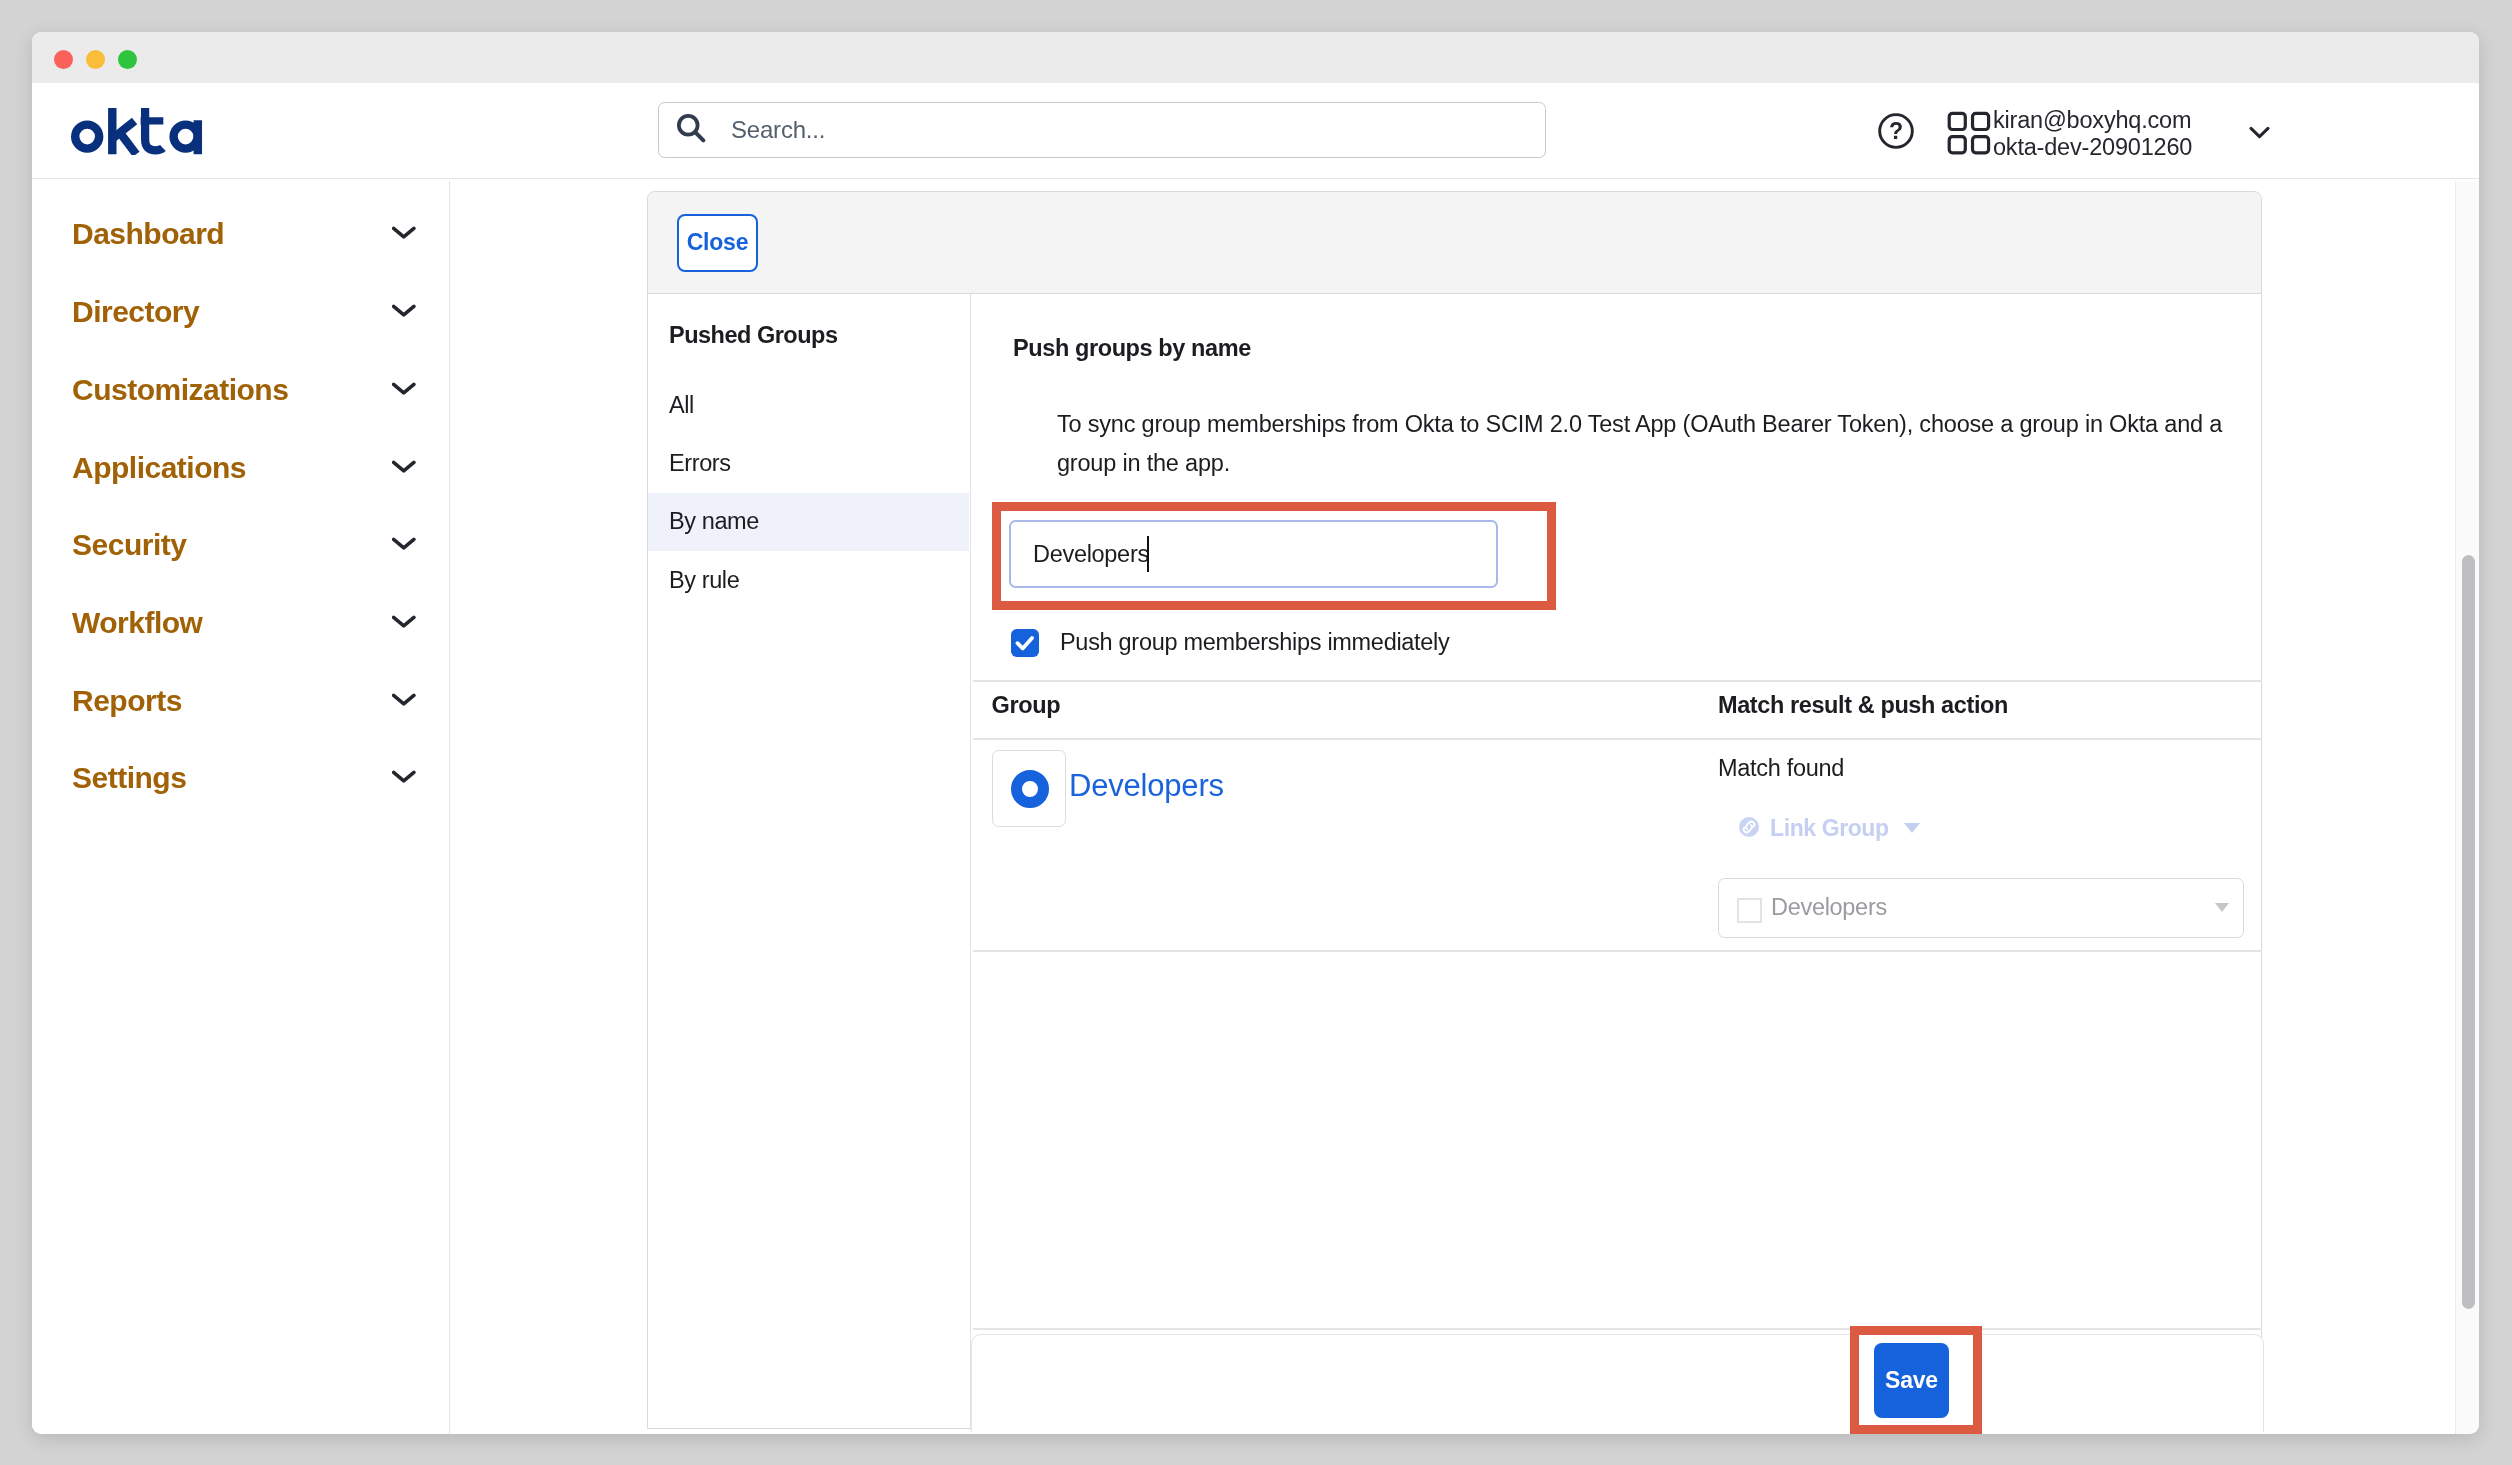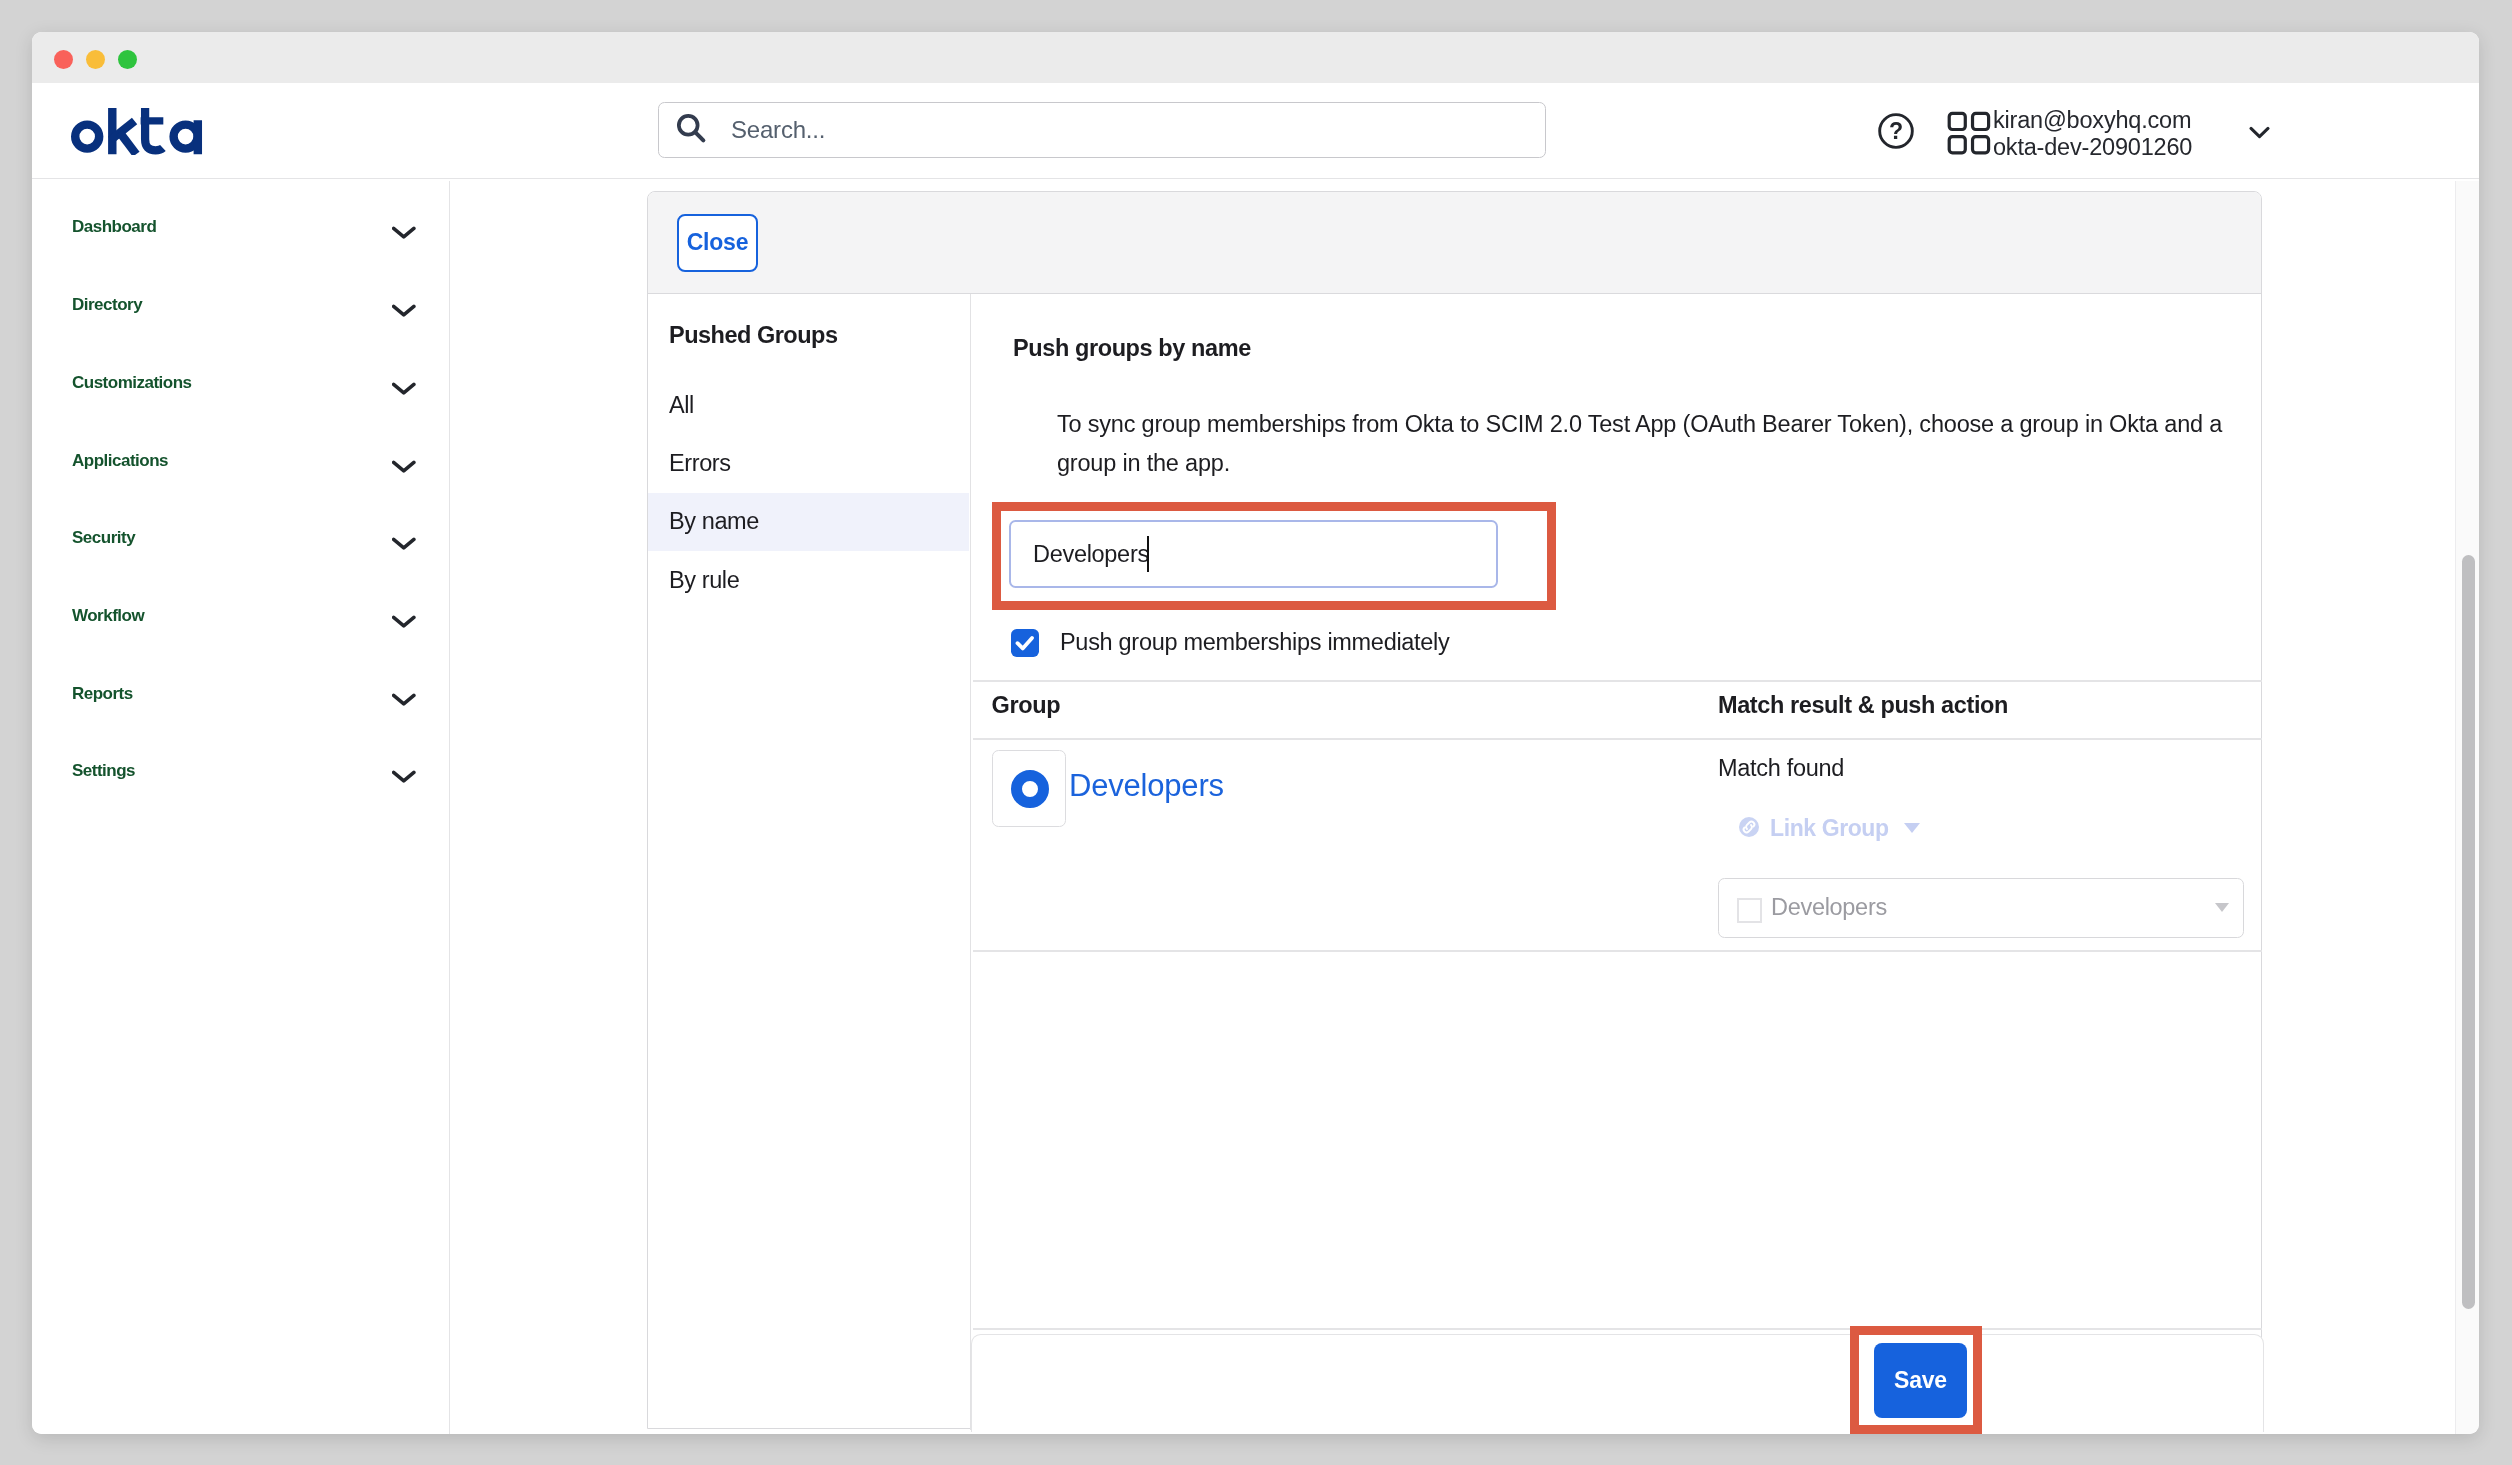--- a/index.html
+++ b/index.html
@@ -11,21 +11,21 @@
   .d1 { left:22px; background:#f9615a; }
   .d2 { left:54px; background:#f9bd39; }
   .d3 { left:86px; background:#2ec43e; }
 
   .header { position:absolute; left:0; top:51px; width:100%; height:96px; background:#fff; border-bottom:1.6px solid #e4e4e6; }
   .search { position:absolute; left:626px; top:18.6px; width:888px; height:56px; border:1.6px solid #c8c8cc; border-radius:6.5px; }
   .search-txt { position:absolute; left:72px; top:13.8px; font-size:24px; color:#55606e; letter-spacing:-0.2px; }
   .usr { position:absolute; left:1961px; top:23.5px; font-size:23.5px; line-height:27.5px; color:#26282e; letter-spacing:-0.2px; }
 
   .sidebar { position:absolute; left:0; top:149px; width:418px; height:1253px; background:#fff; border-right:1.6px solid #e4e4e6; }
-  .snav { position:absolute; left:40px; font-size:17px; font-weight:bold; letter-spacing:-0.5px; color:#14532d; }
+  .snav { position:absolute; left:40px; font-size:30px; font-weight:bold; letter-spacing:-0.5px; color:#a16207; }
   .schev { position:absolute; left:360px; }
 
   .scrollgutter { position:absolute; right:0; top:149px; width:24px; height:1253px; background:#fafafa; border-left:0.8px solid #ececee; }
   .thumb { position:absolute; left:5.7px; top:374px; width:13px; height:754px; background:#bfbfc1; border-radius:6.5px; }
 
   .panel { position:absolute; left:615px; top:159px; width:1615px; height:1238px; background:#fff; border:1.6px solid #d9d9dc; border-radius:8px 8px 0 0; }
   .panel-head { position:absolute; left:0; top:0; width:100%; height:102px; background:#f4f4f5; border-bottom:1.6px solid #dadadd; border-radius:7.3px 7.3px 0 0; }
   .btn-close { position:absolute; left:29px; top:22px; width:81px; height:58px; background:#fff; border:2.4px solid #1662dd; border-radius:8px; color:#1662dd; font-size:23px; font-weight:bold; text-align:center; line-height:53px; letter-spacing:-0.2px; }
   .subnav { position:absolute; left:0; top:102px; width:323px; height:1136px; border-right:1.6px solid #e2e2e4; }
   .sn-h { position:absolute; left:21px; top:129px; font-size:23.5px; font-weight:bold; letter-spacing:-0.5px; }
@@ -53,21 +53,21 @@
   .lg-txt { position:absolute; left:797px; top:521px; font-size:23px; font-weight:bold; color:#c5cff2; letter-spacing:-0.4px; }
   .lg-car { position:absolute; left:931px; top:529px; width:0; height:0; border-left:8px solid transparent; border-right:8px solid transparent; border-top:10.5px solid #c5cff2; }
   .select { position:absolute; left:745px; top:584px; width:526px; height:60px; border:1.6px solid #d8d8db; border-radius:6.5px; }
   .sel-sq { position:absolute; left:18px; top:19.4px; width:25px; height:25px; border:2.4px solid #e3e3e6; }
   .sel-tx { position:absolute; left:52px; top:14.6px; font-size:23.5px; color:#9b9ba1; letter-spacing:-0.3px; }
   .sel-car { position:absolute; left:496px; top:24px; width:0; height:0; border-left:7.7px solid transparent; border-right:7.7px solid transparent; border-top:9.7px solid #c6c6ca; }
   .div3 { position:absolute; left:0px; top:656px; width:1289px; height:1.6px; background:#e4e4e6; }
   .f-line { position:absolute; left:0px; top:1034px; width:1289px; height:1.6px; background:#e4e4e6; }
   .f-card { position:absolute; left:-1.6px; top:1040px; width:1293px; height:98px; border:1.6px solid #e4e4e6; border-bottom:none; border-radius:9.7px 9.7px 0 0; background:#fff; }
   .btn { position:absolute; top:1049px; height:75px; background:#1662dd; border-radius:8px; color:#fff; font-size:23px; font-weight:bold; text-align:center; line-height:75px; letter-spacing:-0.2px; }
-  .b-save { left:901px; width:93px; }
+  .b-save { left:901px; width:75px; }
   .b-saa { left:1014px; width:253px; }
   .orange2 { position:absolute; left:1818px; top:1294px; width:132px; height:108px; border:9.7px solid #dc5a41; }
 </style>
 </head>
 <body>
 <div class="window">
   <div class="titlebar">
     <div class="dot d1"></div>
       <div class="dot d2"></div>
       <div class="dot d3"></div>

